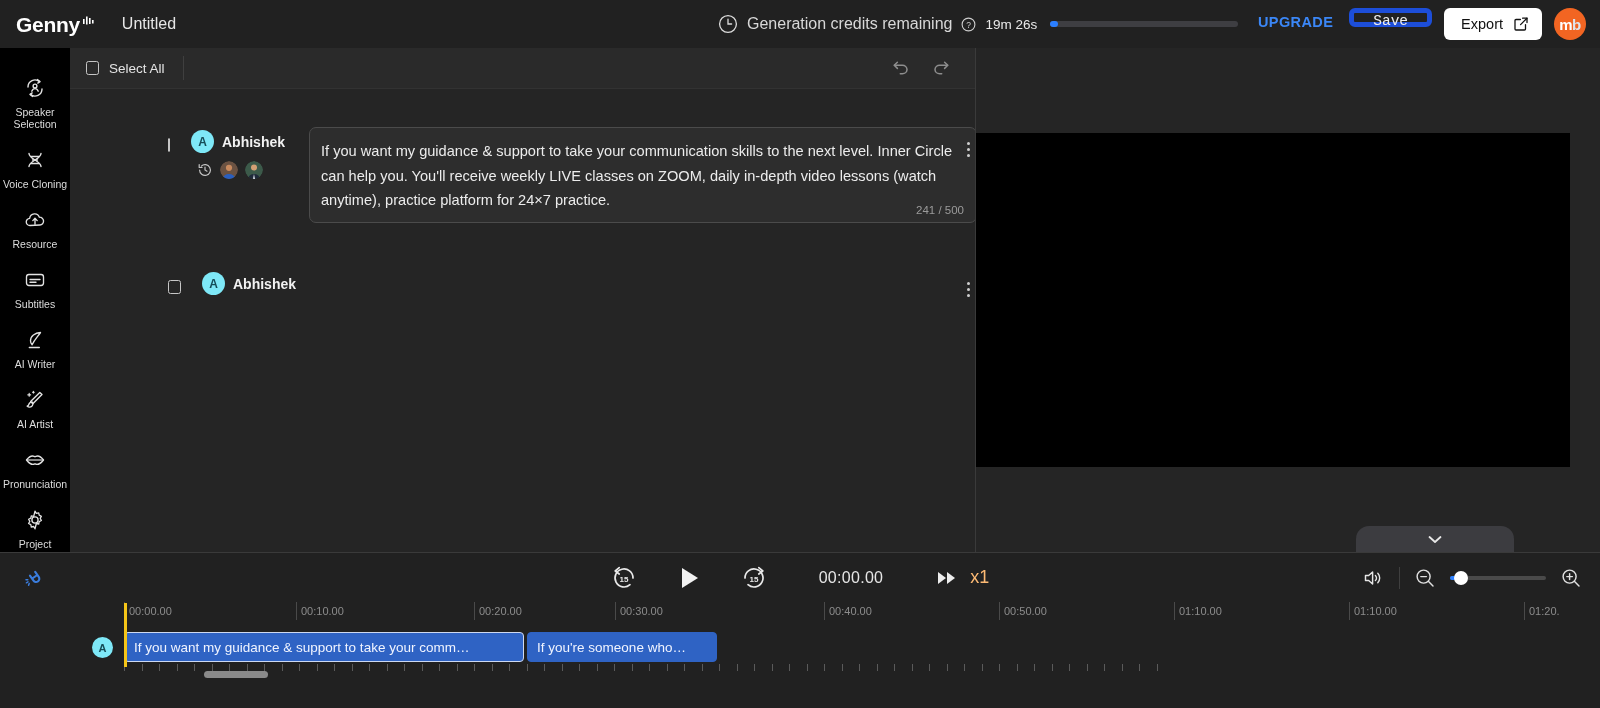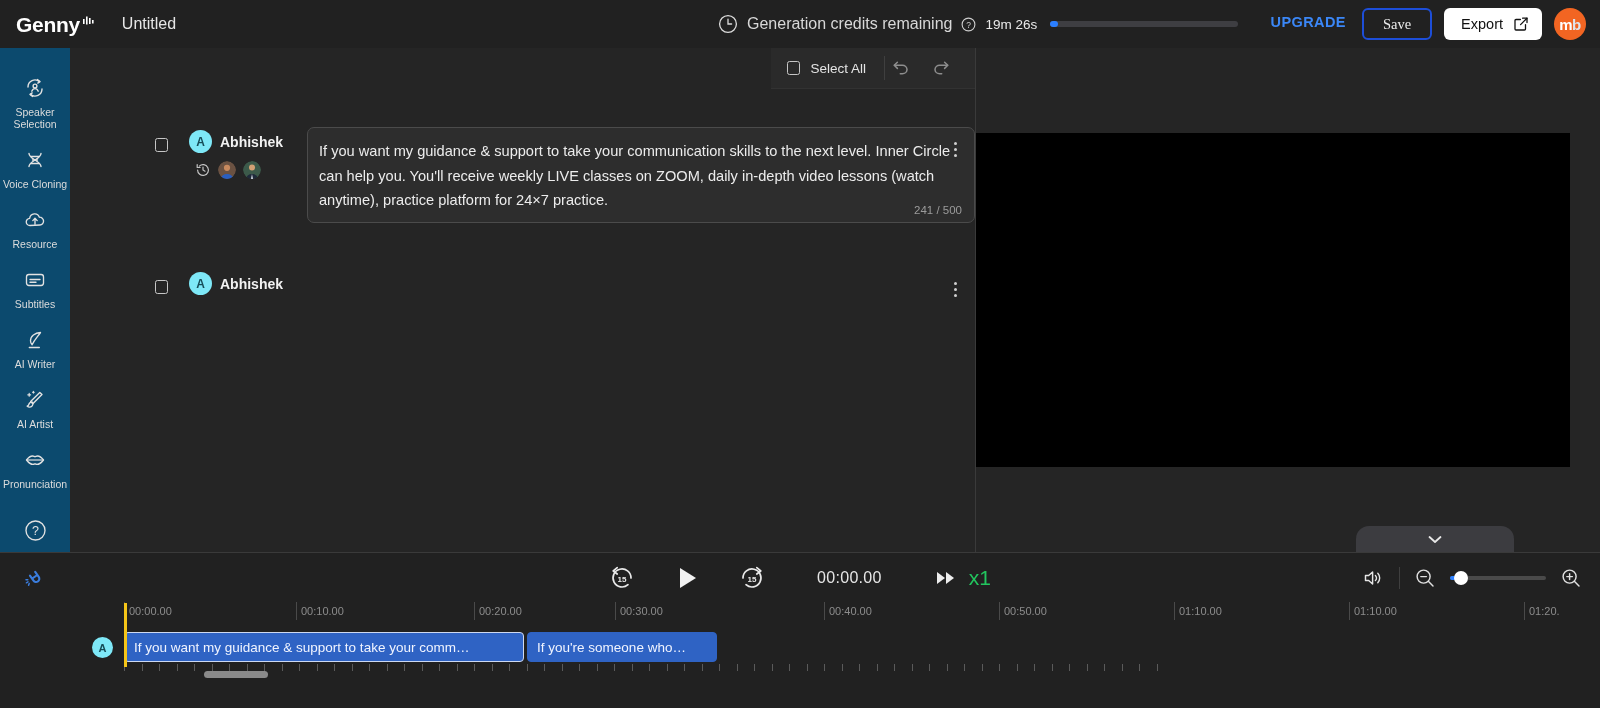--- a/index.html
+++ b/index.html
@@ -41,57 +41,57 @@
   }
 
   .topbar-right {
     margin-left: auto; display: flex; align-items: flex-start; gap: 12px;
   }
   .upgrade-btn {
     color: #3b87f7; font-size: 14.5px; font-weight: bold; letter-spacing: .4px;
     background: none; border: none; cursor: pointer; padding: 6px 4px;
   }
   .save-btn {
-    background: #212121; color: #ededed; border: 2px solid #1d4ed8;
-    border-radius: 6px; height: 32px; padding: 0 19px; font-size: 14.5px;
-    cursor: pointer; font-family: Liberation Serif, serif;
+    background: #212121; color: #ededed; border: 5px solid #1d4ed8;
+    border-radius: 6px; height: 19px; padding: 0 19px; font-size: 14.5px;
+    cursor: pointer; font-family: Liberation Mono, monospace;
   }
   .export-btn {
     background: #fff; color: #111; border: none; border-radius: 6px;
     height: 32px; padding: 0 13px 0 17px; font-size: 14.5px; cursor: pointer;
     display: flex; align-items: center; gap: 10px; font-family: inherit; font-weight: 500;
   }
   .avatar-mb {
     width: 32px; height: 32px; border-radius: 50%;
     background: #f26522; color: #fff; display: flex; align-items: center; justify-content: center;
     font-size: 15px; font-weight: bold; cursor: pointer; letter-spacing: -0.5px;
   }
   .avatar-mb .b { color: #dfe4ec; }
 
   
   .body-row { flex: 1; display: flex; min-height: 0; }
 
   
   .rail {
-    width: 70px; flex: 0 0 70px; background: #0c4a6e;
+    width: 70px; flex: 0 0 70px; background: #000000;
     display: flex; flex-direction: column; align-items: center;
     padding-top: 20px; gap: 0px;
   }
   .rail-item {
     width: 70px; display: flex; flex-direction: column; align-items: center;
     gap: 6px; padding: 8px 2px 10px; cursor: pointer; color: #e2e2e2;
   }
   .rail-item .lbl { font-size: 10.5px; line-height: 12px; text-align: center; color: #dcdcdc; }
   .rail-spacer { flex: 1; }
   .rail-bottom { padding-bottom: 10px; }
 
   
   .editor {
     flex: 1; min-width: 0; background: #252525;
-    display: flex; flex-direction: column; border-right: 1px solid #3a3a3a; align-items: flex-end;
+    display: flex; flex-direction: column; border-right: 1px solid #3a3a3a;
   }
   .editor-toolbar {
     height: 41px; flex: 0 0 41px; background: #2a2a2a;
     display: flex; align-items: center; padding: 0 18px 0 16px;
     border-bottom: 1px solid #323232;
   }
   .select-all { display: flex; align-items: center; gap: 10px; cursor: pointer; }
   .cb {
     width: 13px; height: 14px; border: 1.4px solid #c6c6c6; border-radius: 2.5px;
     display: inline-block; background: transparent;
@@ -145,21 +145,21 @@
     position: absolute; left: 380px; bottom: 0; width: 158px; height: 26px;
     background: #3c3c40; border-radius: 13px 13px 0 0; display: flex;
     align-items: center; justify-content: center; cursor: pointer;
   }
 
   
   .timeline { height: 156px; flex: 0 0 156px; background: #212121; border-top: 1px solid #3a3a3a; position: relative; }
   .tl-controls { height: 49px; display: flex; align-items: center; position: relative; padding: 0 18px 0 22px; }
   .tl-center { position: absolute; left: 0; right: 0; display: flex; align-items: center; justify-content: center; gap: 38px; }
   .time-display { font-size: 16px; color: #e6e6e6; letter-spacing: .3px; margin: 0 14px; }
-  .rate { font-size: 21px; color: #22c55e; }
+  .rate { font-size: 18px; color: #fdba74; }
   .tl-right { margin-left: auto; display: flex; align-items: center; gap: 14px; z-index: 2; }
   .tl-vdivider { width: 1px; height: 22px; background: #3f3f3f; }
   .zoom-slider { width: 96px; height: 4px; background: #4a4a4a; border-radius: 2px; position: relative; cursor: pointer; }
   .zoom-slider .fill { position: absolute; left: 0; top: 0; height: 4px; width: 10px; background: #2b7fff; border-radius: 2px; }
   .zoom-slider .knob { position: absolute; left: 4px; top: -5px; width: 14px; height: 14px; border-radius: 50%; background: #fff; }
 
   .tl-ruler { position: relative; height: 26px; margin-left: 80px; }
   .tick { position: absolute; top: 0; font-size: 11px; color: #8c8c8c; padding-left: 4px; border-left: 1px solid #4a4a4a; height: 18px; line-height: 18px; }
   .playhead { position: absolute; left: 44px; top: 0; width: 3px; height: 64px; background: #f5c518; z-index: 5; }
 
@@ -317,20 +317,29 @@
           <svg width="24" height="24" viewBox="0 0 24 24">
             <path d="M3.5 12c2-2.6 4-4 6-4 1.2 0 1.9.7 2.5.7s1.3-.7 2.5-.7c2 0 4 1.4 6 4-2.2 2.9-4.4 4.4-6.5 4.4-1.3 0-1.7-.6-2-.6s-.7.6-2 .6c-2.1 0-4.3-1.5-6.5-4.4z" fill="none" stroke="#e2e2e2" stroke-width="1.35" stroke-linejoin="round"></path>
             <path d="M3.5 12h17" stroke="#e2e2e2" stroke-width="1.2"></path>
           </svg>
         </span>
         <span class="lbl">Pronunciation</span>
       </div>
 
       <div class="rail-spacer"></div>
 
+      <div class="rail-item">
+        <span>
+          <svg width="24" height="24" viewBox="0 0 24 24">
+            <circle cx="12" cy="12" r="3.1" fill="none" stroke="#e2e2e2" stroke-width="1.35"></circle>
+            <path d="M12 3.2l1.3 2.1 2.4-.5.5 2.4 2.2 1.1-1.2 2.1 1.2 2.1-2.2 1.1-.5 2.4-2.4-.5L12 20.8l-1.3-2.3-2.4.5-.5-2.4-2.2-1.1 1.2-2.1-1.2-2.1 2.2-1.1.5-2.4 2.4.5z" fill="none" stroke="#e2e2e2" stroke-width="1.3" stroke-linejoin="round"></path>
+          </svg>
+        </span>
+        <span class="lbl"><span>Project</span><br><span>Settings</span></span>
+      </div>
 
       <div class="rail-item rail-bottom">
         <span>
           <svg width="23" height="23" viewBox="0 0 23 23">
             <circle cx="11.5" cy="11.5" r="9.5" fill="none" stroke="#e2e2e2" stroke-width="1.35"></circle>
             <text x="11.5" y="16" font-size="12.5" fill="#e2e2e2" text-anchor="middle" font-family="Liberation Sans">?</text>
           </svg>
         </span>
       </div>
     </div>

